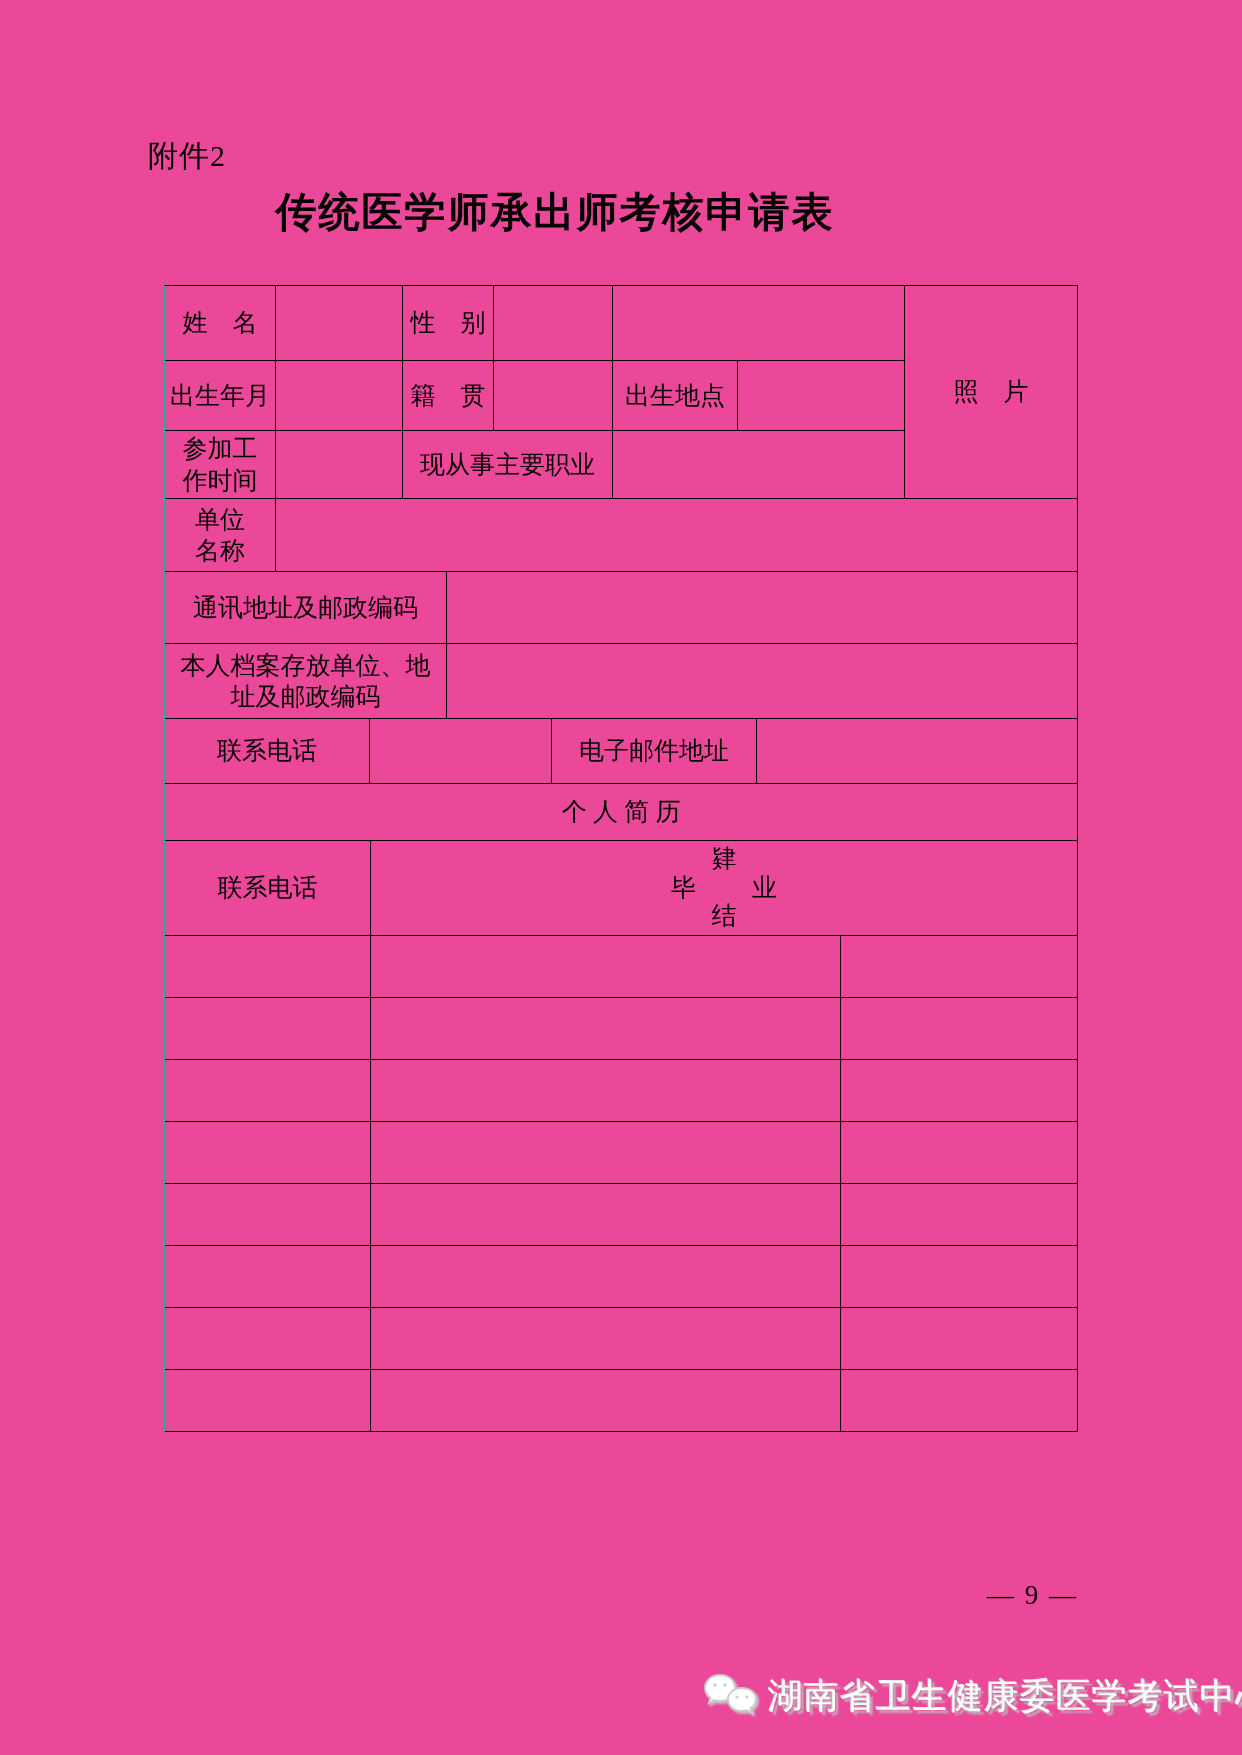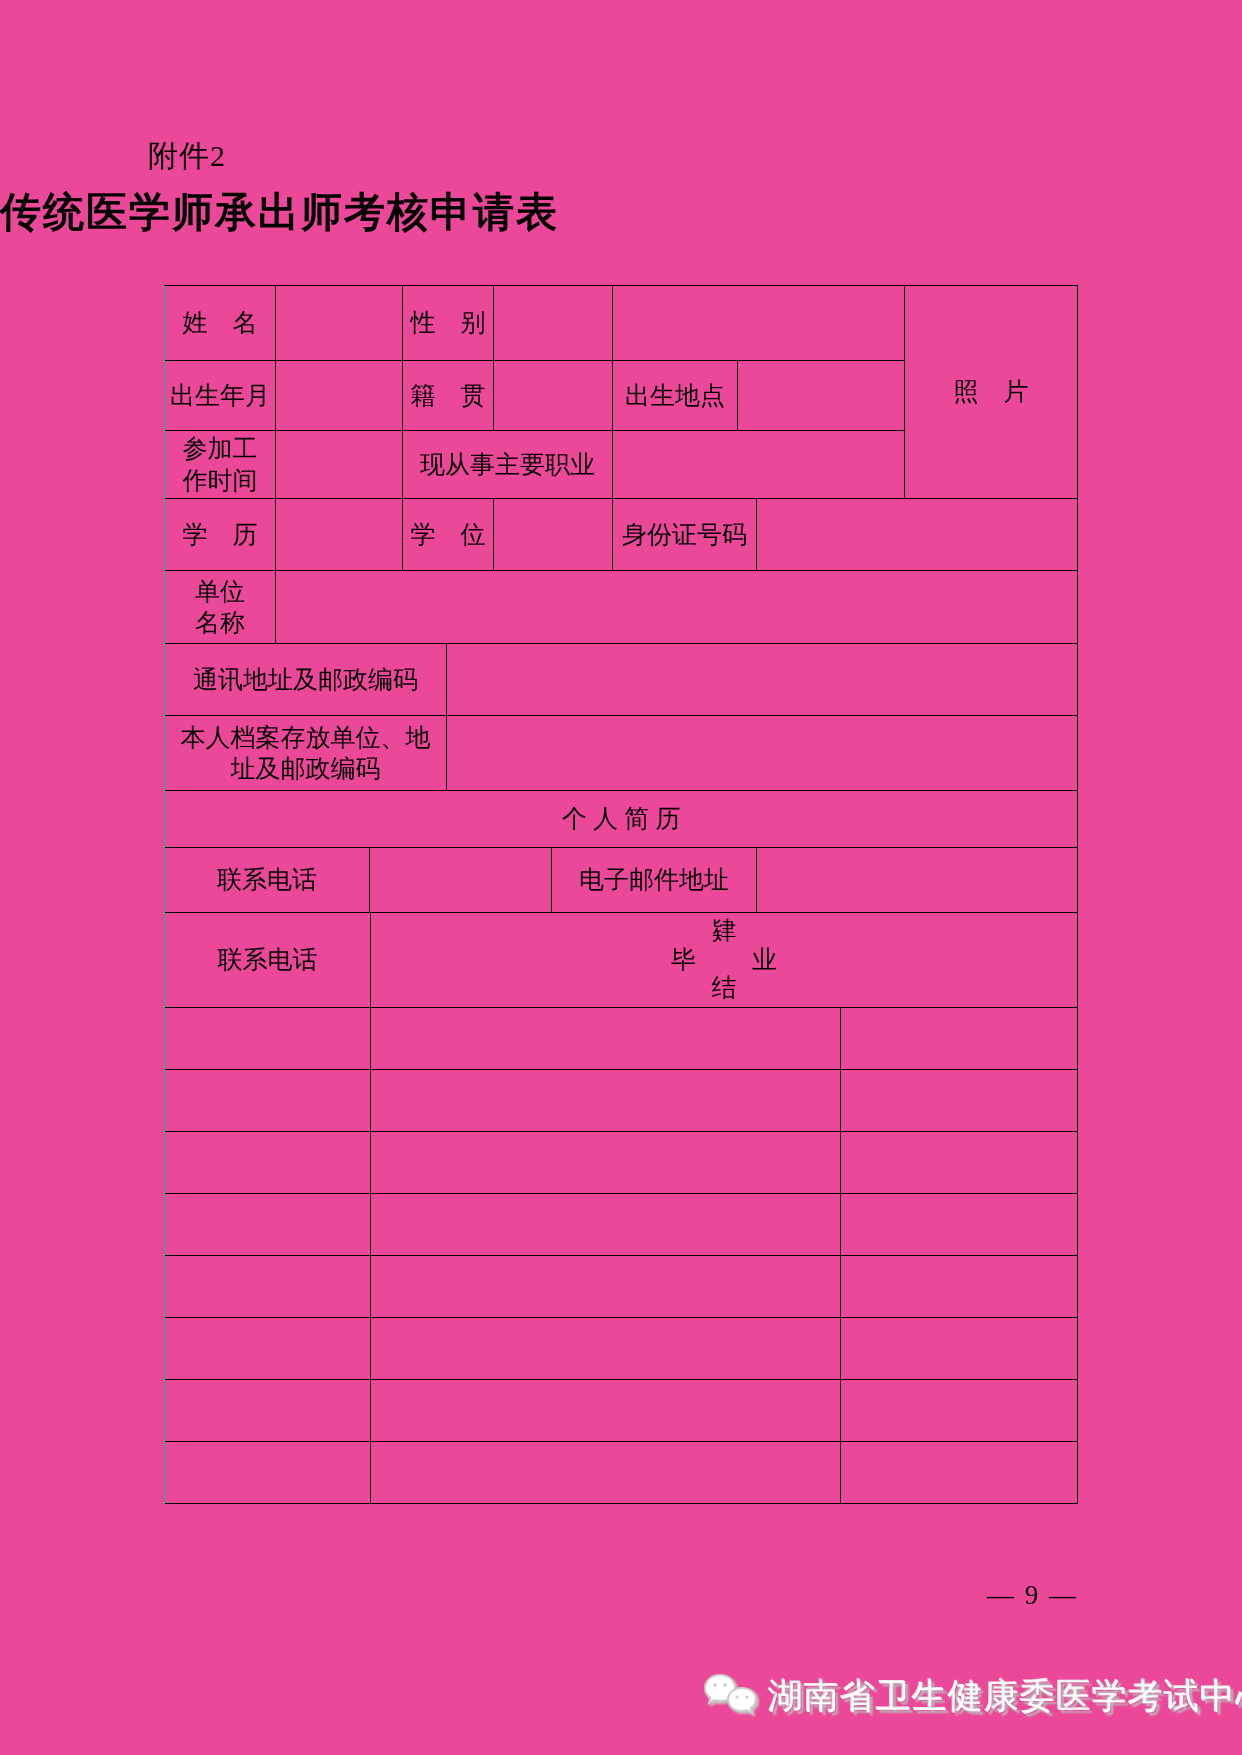--- a/index.html
+++ b/index.html
@@ -1,20 +1,20 @@
 <!DOCTYPE html>
 <html><head>
 <meta charset="utf-8">
 <style>
   * { margin:0; padding:0; box-sizing:border-box; }
   body { background:#ffffff; font-family:"Liberation Serif","DejaVu Serif",serif; color:#000; }
   .page { position:relative; width:1242px; height:1755px; background:#ec4899; overflow:hidden; }
 
   .attachment { position:absolute; left:148px; top:136px; font-size:30px; letter-spacing:1px; }
-  .doc-title { position:absolute; left:0; top:185px; width:1110px; 
+  .doc-title { position:absolute; left:0; top:185px; width:1110px; text-align:center;
                font-size:41px; font-weight:bold; letter-spacing:2px; }
 
   .form-table { position:absolute; left:164px; top:285px; width:914px;
                 border-top:1px solid #000; border-left:1px solid #14b8a6; font-size:25px; }
   .row { display:flex; }
   .cell { border-right:1px solid #000; border-bottom:1px solid #000;
           display:flex; flex-direction:column; align-items:center; justify-content:center;
           text-align:center; line-height:1.25; }
   .hsec { display:flex; }
   .grow { flex:1 1 auto; }
@@ -76,28 +76,20 @@
             <span>作时间</span>
           </div>
           <div class="cell wB"></div>
           <div class="cell" style="flex:0 0 210px;">现从事主要职业</div>
           <div class="cell grow"></div>
         </div>
       </div>
       <div class="cell photo-col">照　片</div>
     </div>
 
-    <div class="row h72">
-      <div class="cell wA">学　历</div>
-      <div class="cell wB"></div>
-      <div class="cell wC">学　位</div>
-      <div class="cell wD"></div>
-      <div class="cell wE2">身份证号码</div>
-      <div class="cell grow"></div>
-    </div>
 
     <div class="row h73">
       <div class="cell wA">
         <span>单位</span>
         <span>名称</span>
       </div>
       <div class="cell grow"></div>
     </div>
 
     <div class="row h72">
@@ -106,29 +98,29 @@
     </div>
 
     <div class="row h75b">
       <div class="cell wLbl2">
         <span>本人档案存放单位、地</span>
         <span>址及邮政编码</span>
       </div>
       <div class="cell grow"></div>
     </div>
 
-    <div class="row h57">
-      <div class="cell grow">个 人 简 历</div>
-    </div>
-
     <div class="row h65">
       <div class="cell wP1">联系电话</div>
       <div class="cell wP2"></div>
       <div class="cell wP3">电子邮件地址</div>
       <div class="cell grow"></div>
+    </div>
+
+    <div class="row h57">
+      <div class="cell grow">个 人 简 历</div>
     </div>
 
     <div class="row h95">
       <div class="cell wR1">联系电话</div>
       <div class="cell grow grad-cell">
         <span>肄</span>
         <span class="grad-mid">
           <span>毕</span>
           <span class="grad-gap"></span>
           <span>业</span>

